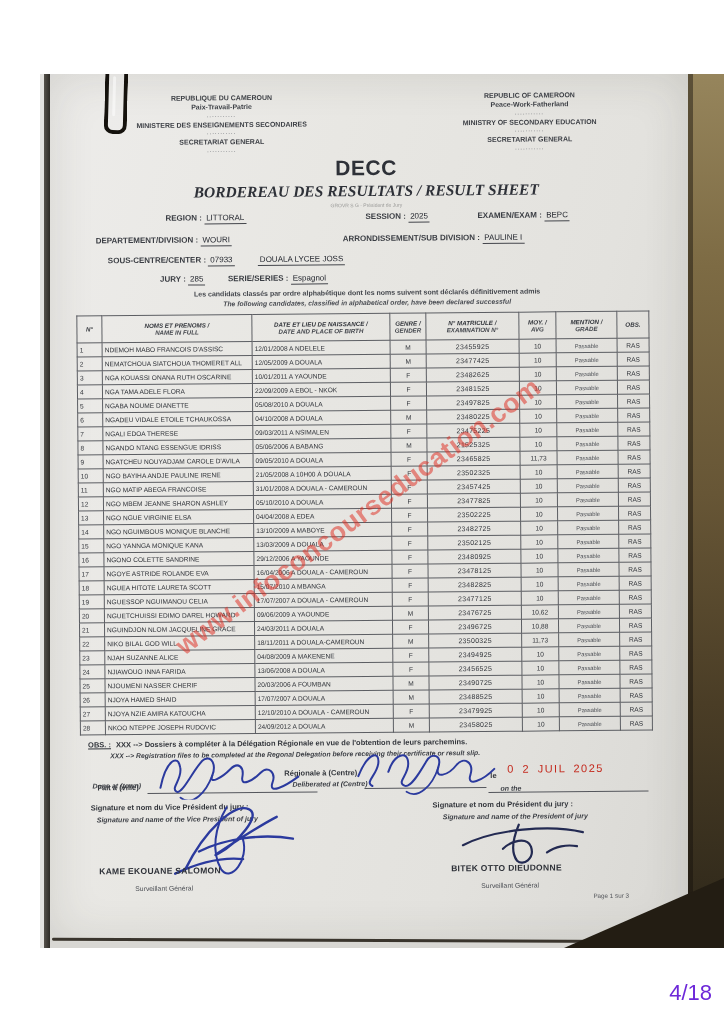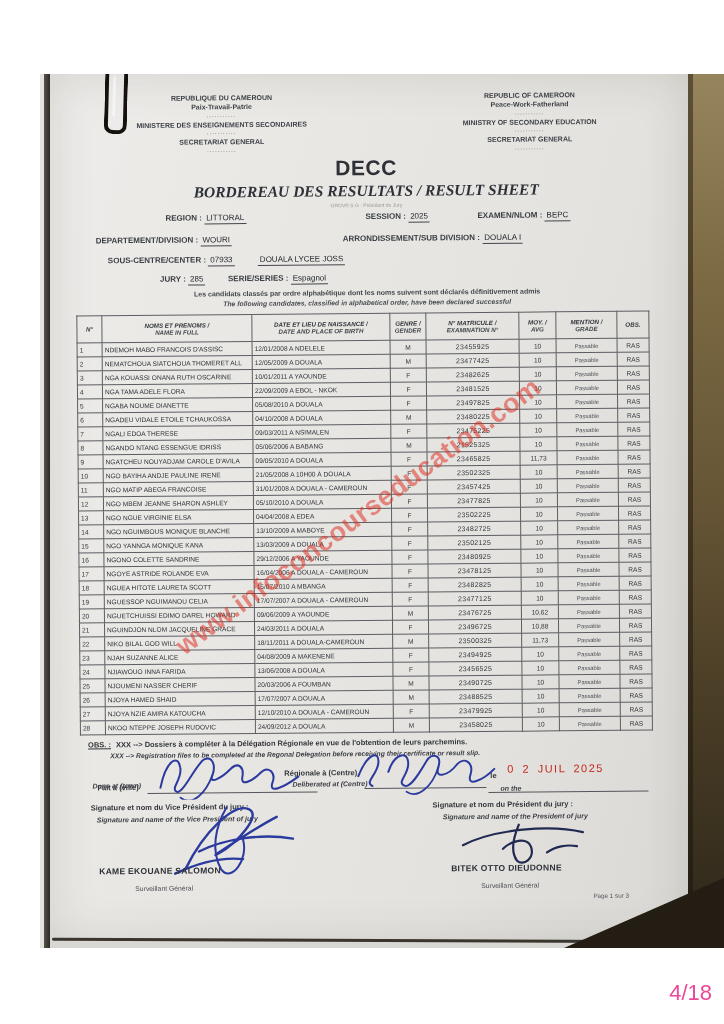--- a/index.html
+++ b/index.html
@@ -1,18 +1,18 @@
 <!DOCTYPE html>
 <html><head>
 <meta charset="utf-8">
 <style>
   html,body{margin:0;padding:0;background:#ffffff;width:724px;height:1024px;overflow:hidden;
     font-family:"Liberation Sans",sans-serif;-webkit-font-smoothing:antialiased;}
   .viewer{position:absolute;left:0;top:0;width:724px;height:1024px;background:#fff;}
-  .page-indicator{position:absolute;right:12px;top:980px;font-size:22px;color:#ec4899;}
+  .page-indicator{position:absolute;right:12px;top:980px;font-size:22px;color:#6d28d9;}
 
   
   .photo{position:absolute;left:40px;top:74px;width:684px;height:874px;background:#d8d7d3;overflow:hidden;}
   .photo-left-light{position:absolute;left:0;top:0;width:4px;height:100%;background:#e3e2df;}
   .photo-left-edge{position:absolute;left:4px;top:0;width:6px;height:100%;
     background:linear-gradient(90deg,#56524b,#2e2b26);}
   .wood{position:absolute;left:648px;top:0;width:36px;height:100%;
     background:linear-gradient(180deg,#96855c 0%,#7d6b44 22%,#675636 48%,#4a3d26 72%,#2c2619 100%);}
   .wood-inner{position:absolute;left:648px;top:0;width:5px;height:100%;background:rgba(20,16,10,.45);}
   .photo-bottom-wedge{position:absolute;right:0;bottom:0;width:160px;height:70px;background:#231d13;
@@ -117,30 +117,30 @@
         <div class="subtitle-note">GROVR S G - Président de Jury</div>
 
         <div class="field-row" style="top:138px;">
           <span class="fld" style="left:118px;">
             <span>REGION :</span>
             <span class="fval">LITTORAL</span></span>
           <span class="fld" style="left:318px;">
             <span>SESSION :</span>
             <span class="fval">2025</span></span>
           <span class="fld" style="left:430px;">
-            <span>EXAMEN/NLOM :</span>
+            <span>EXAMEN/EXAM :</span>
             <span class="fval">BEPC</span></span>
         </div>
         <div class="field-row" style="top:160px;">
           <span class="fld" style="left:48px;">
             <span>DEPARTEMENT/DIVISION :</span>
             <span class="fval">WOURI</span></span>
           <span class="fld" style="left:295px;">
             <span>ARRONDISSEMENT/SUB DIVISION :</span>
-            <span class="fval">DOUALA I</span></span>
+            <span class="fval">PAULINE I</span></span>
         </div>
         <div class="field-row" style="top:180px;">
           <span class="fld" style="left:60px;">
             <span>SOUS-CENTRE/CENTER :</span>
             <span class="fval">07933</span></span>
           <span class="fld" style="left:210px;">
             <span class="fval">DOUALA LYCEE JOSS</span></span>
         </div>
         <div class="field-row" style="top:199px;">
           <span class="fld" style="left:112px;">

